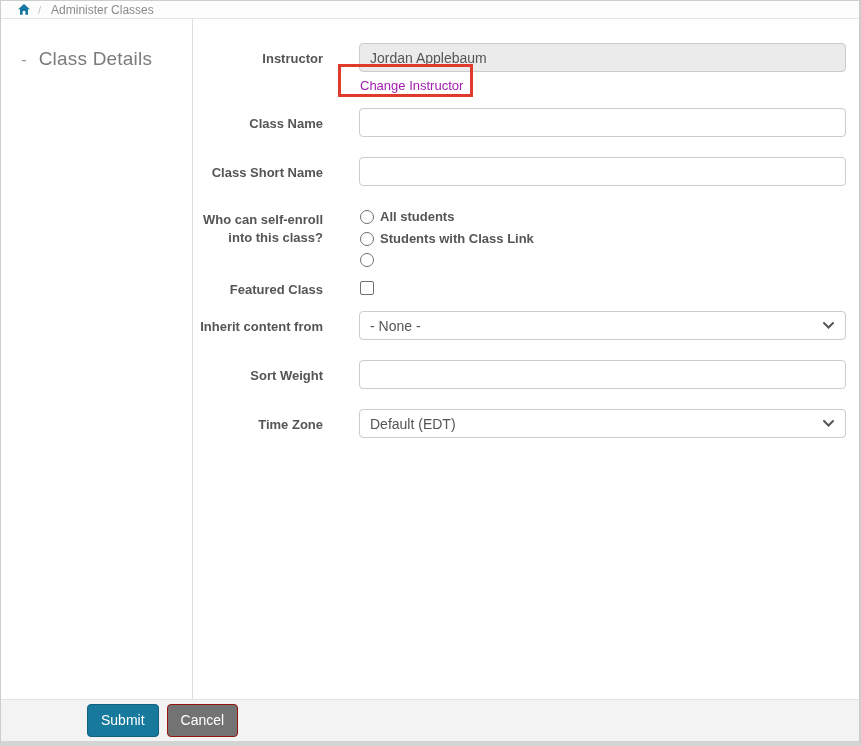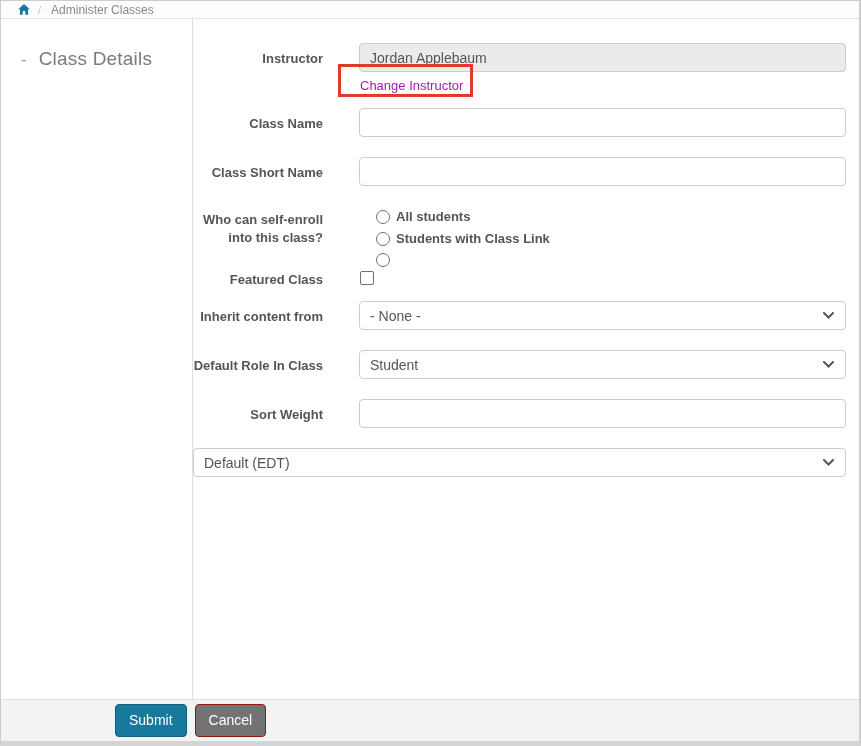--- a/index.html
+++ b/index.html
@@ -76,27 +76,27 @@
     width:14px; height:14px; border:1px solid #707070; border-radius:50%;
     background:#fff; margin:0 6px 0 1px; cursor:pointer; flex:0 0 auto;
   }
   input[type=checkbox] {
     appearance:none; -webkit-appearance:none;
     width:14px; height:14px; border:1px solid #707070; border-radius:2px;
     background:#fff; margin:2px 0 0 1px; cursor:pointer; display:block;
   }
   .opt-label { font-size:13px; font-weight:bold; color:#555; }
   .row.tight { margin-bottom:17px; }
-  .row.radio-group-row { margin-bottom:2px;gap:16px; }
+  .row.radio-group-row { margin-bottom:12px; }
   .row.chk1 { margin-bottom:21px; }
   .row.chk2 { margin-bottom:12px; }
   
   .footer {
     flex:0 0 42px; background:#f3f3f3; border-top:1px solid #e2e2e2;
-    display:flex; align-items:center; padding-left:114px; gap:8px;
+    display:flex; align-items:center; padding-left:86px; gap:8px;
   }
   .btn {
     font-family:inherit; font-size:14px; color:#fff; cursor:pointer;
     border-radius:4px; padding:6px 13px; line-height:1.3;
   }
   .btn.submit { background:#17799c; border:1px solid #11607f; }
   .btn.cancel { background:#737373; border:1px solid #96160e; }
 </style>
 </head>
 <body>
@@ -181,42 +181,30 @@
             <option>- None -</option>
           </select>
           <span class="chev">
             <svg width="11" height="7" viewBox="0 0 11 7">
                 <path d="M1 1 L5.5 5.5 L10 1" stroke="#555" stroke-width="2" fill="none" stroke-linecap="round"></path>
               </svg>
           </span>
         </div>
       </div>
 
-      <div class="row">
-        <div class="label">Default Role In Class</div>
-        <div class="control selectwrap">
-          <select>
-            <option>Student</option>
-          </select>
-          <span class="chev">
-            <svg width="11" height="7" viewBox="0 0 11 7">
-                <path d="M1 1 L5.5 5.5 L10 1" stroke="#555" stroke-width="2" fill="none" stroke-linecap="round"></path>
-              </svg>
-          </span>
-        </div>
-      </div>
 
       <div class="row" style="">
         <div class="label">Sort Weight</div>
         <div class="control">
           <input type="text" value="" style="">
         </div>
       </div>
 
       <div class="row">
+        <div class="label">Time Zone</div>
         <div class="control selectwrap">
           <select>
             <option>Default (EDT)</option>
           </select>
           <span class="chev">
             <svg width="11" height="7" viewBox="0 0 11 7">
                 <path d="M1 1 L5.5 5.5 L10 1" stroke="#555" stroke-width="2" fill="none" stroke-linecap="round"></path>
               </svg>
           </span>
         </div>

